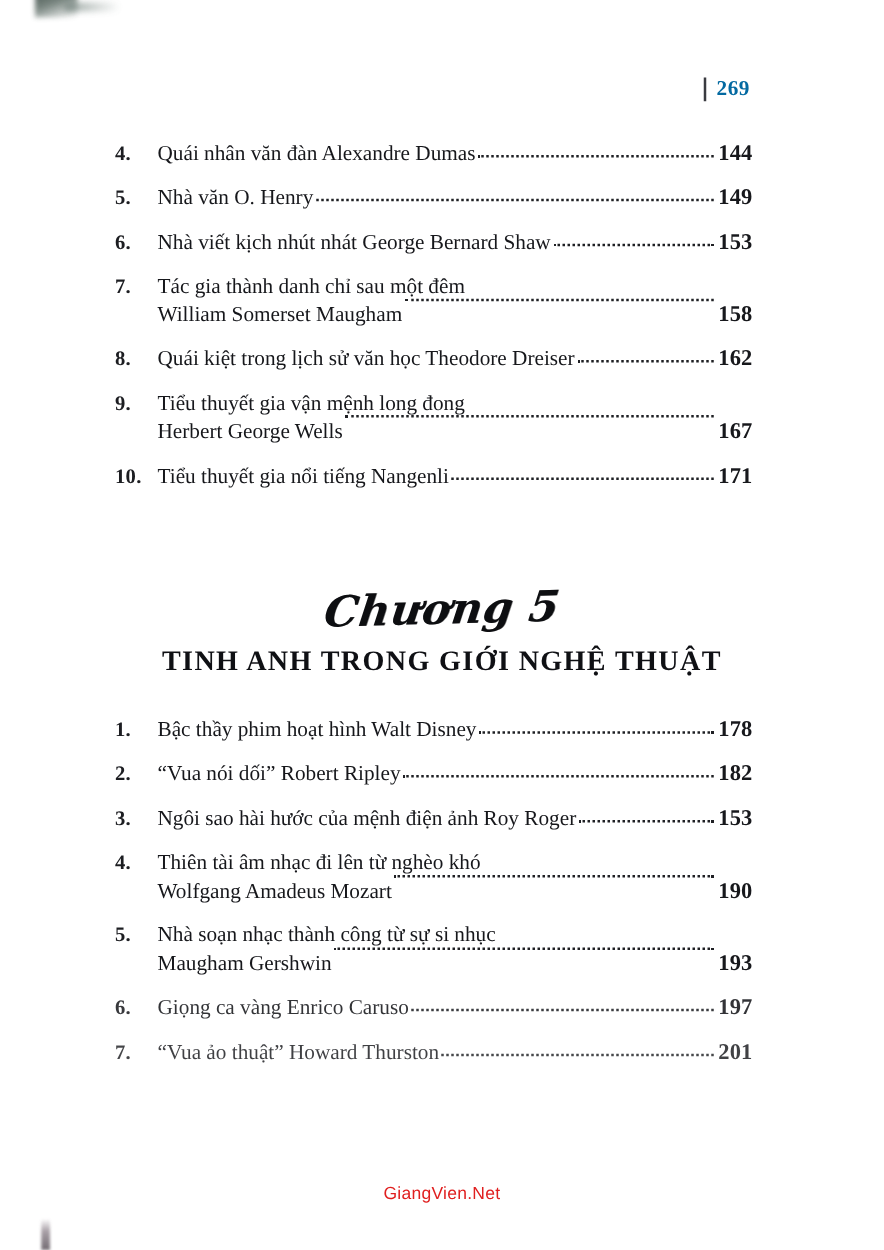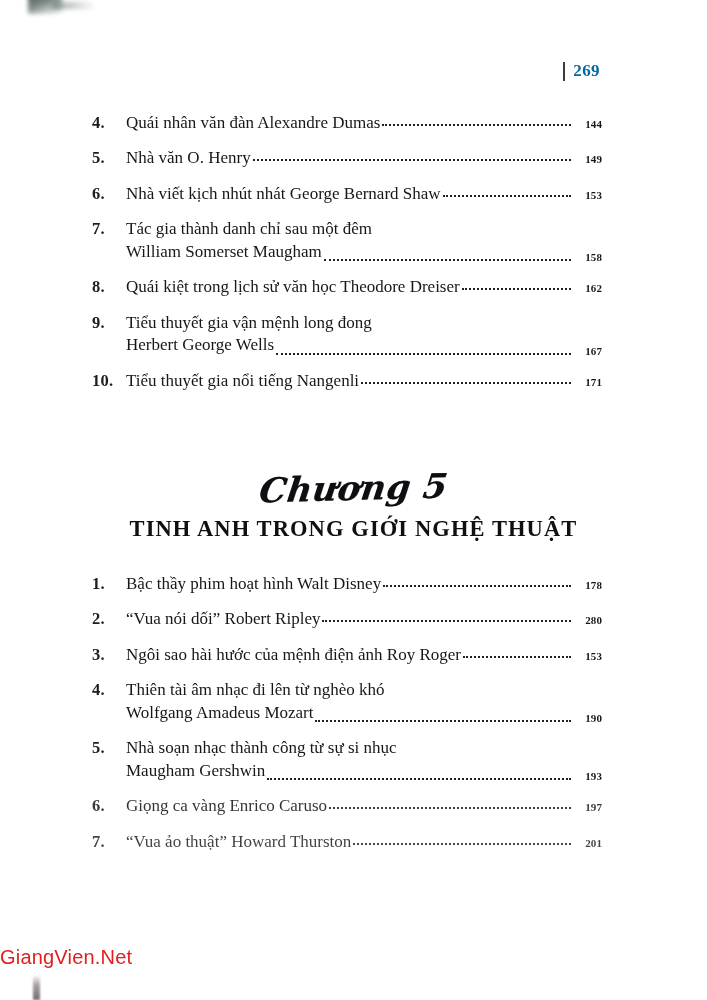--- a/index.html
+++ b/index.html
@@ -104,31 +104,31 @@
   .leader {
     flex: 1 1 auto;
     min-width: 10px;
     margin: 0 1px 0 2px;
     position: relative;
     top: -2px;
     border-bottom: 2.1px dotted #1f2024;
   }
   .entry-page {
     flex: 0 0 auto;
-    font-size: 11px;
+    font-size: 18px;
     font-weight: 700;
     letter-spacing: .1px;
     color: #17181c;
     text-align: right;
     min-width: 30px;
   }
   
   .cont-row {
     display: flex;
-    align-items: flex-end;
+    align-items: flex-start;
     width: 100%;
     padding-left: 34px;
     box-sizing: border-box;
   }
   .cont-row .entry-title { white-space: pre; }
 
   
   #toc-part-two .toc-entry:nth-child(6) { opacity: .88; }
   #toc-part-two .toc-entry:nth-child(7) { opacity: .82; }
 
@@ -159,22 +159,23 @@
     color: #0f1014;
     white-space: pre;
   }
 
   
   #watermark {
     position: absolute;
     left: 0;
     right: 0;
     top: 946px;
+    text-align: center;
     font-family: "Liberation Sans", "DejaVu Sans", sans-serif;
-    font-size: 20px;
+    font-size: 14px;
     font-weight: 400;
     letter-spacing: .2px;
     color: #e01f1f;
   }
 </style>
 </head>
 <body>
 
 <div id="scan-artifact-top-left"></div>
 <div id="scan-artifact-top-left-tail"></div>
@@ -264,21 +265,21 @@
         <span class="entry-title">Bậc thầy phim hoạt hình Walt Disney</span>
         <span class="leader"></span>
         <span class="entry-page">178</span>
       </div>
     </div>
     <div class="toc-entry">
       <div class="entry-row">
         <span class="entry-num">2.</span>
         <span class="entry-title">“Vua nói dối” Robert Ripley</span>
         <span class="leader"></span>
-        <span class="entry-page">280</span>
+        <span class="entry-page">182</span>
       </div>
     </div>
     <div class="toc-entry">
       <div class="entry-row">
         <span class="entry-num">3.</span>
         <span class="entry-title">Ngôi sao hài hước của mệnh điện ảnh Roy Roger</span>
         <span class="leader"></span>
         <span class="entry-page">153</span>
       </div>
     </div>

